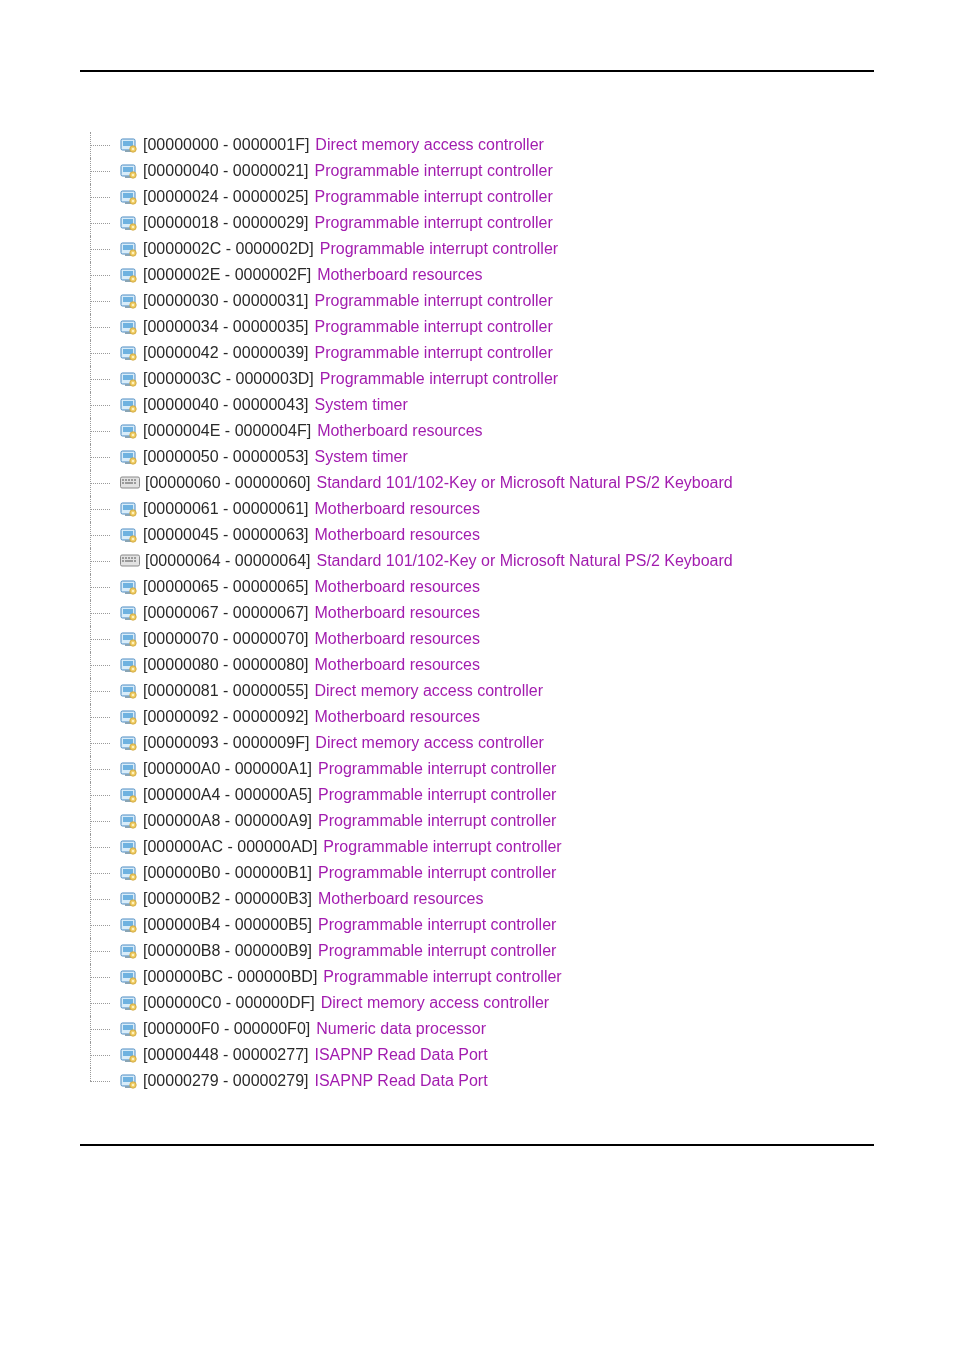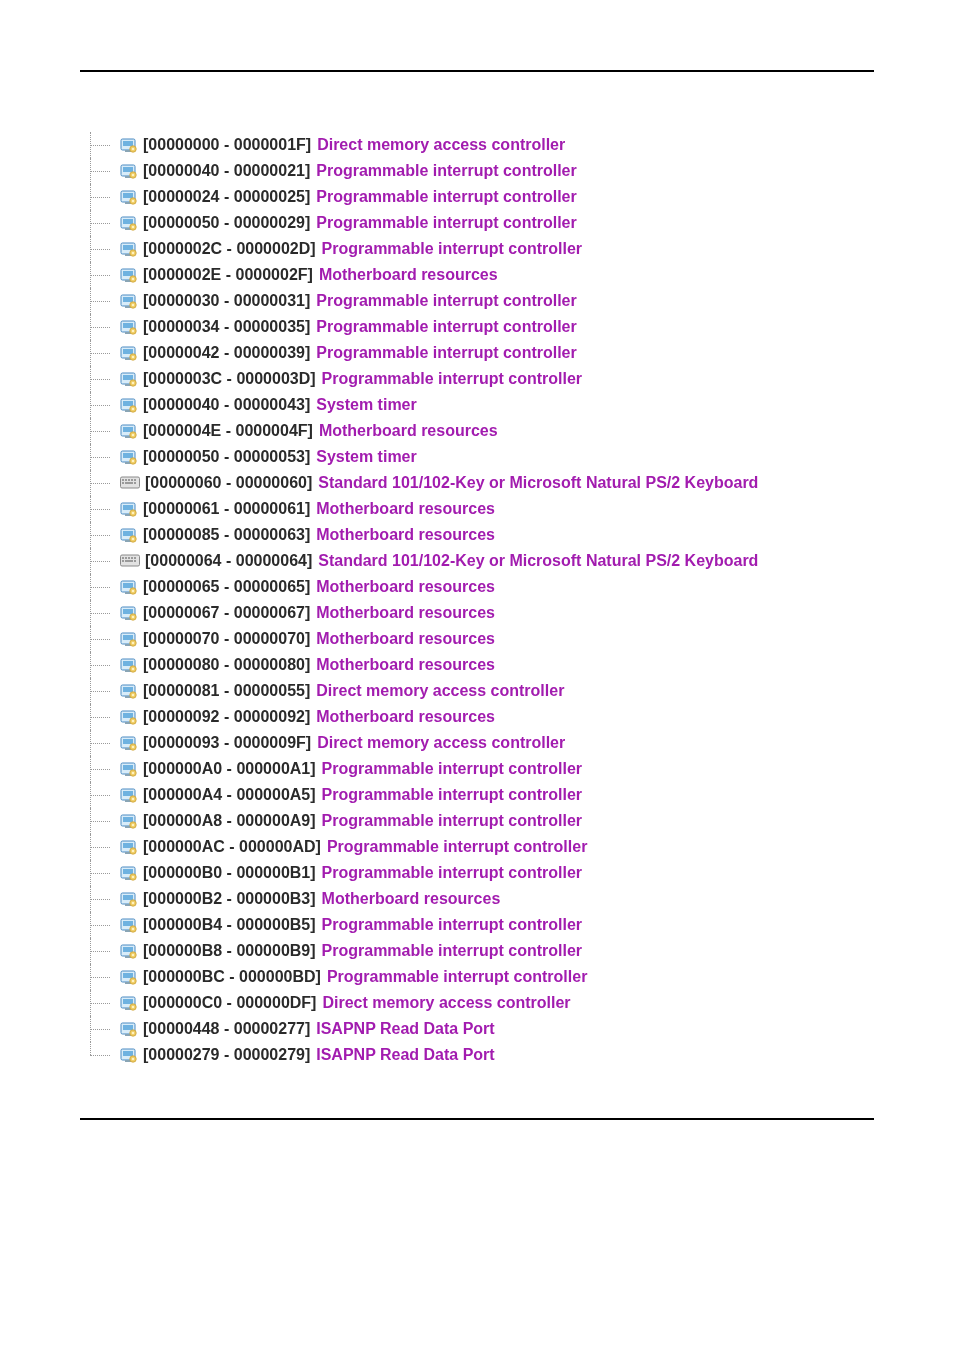--- a/index.html
+++ b/index.html
@@ -14,21 +14,20 @@
       border-top: 2px solid #000;
       margin: 70px 80px 0 80px;
     }
     .page-border-bottom {
       border-top: 2px solid #000;
       margin: 20px 80px 0 80px;
     }
     .tree-container {
       margin: 60px 0 50px 80px;
       padding: 0;
-      font-weight: bold;
     }
     .tree-item {
       display: flex;
       align-items: center;
       height: 26px;
       position: relative;
     }
     .tree-branch {
       width: 40px;
       height: 26px;
@@ -116,21 +115,21 @@
       <span class="item-range">[00000024 - 00000025]</span>
       <span class="item-label">Programmable interrupt controller</span>
     </div>
     <div class="tree-item">
       <div class="tree-branch"></div>
       <span class="device-icon">
         <svg width="18" height="18" viewBox="0 0 18 18">
           <use href="#svg-device-icon"></use>
         </svg>
       </span>
-      <span class="item-range">[00000050 - 00000029]</span>
+      <span class="item-range">[00000018 - 00000029]</span>
       <span class="item-label">Programmable interrupt controller</span>
     </div>
     <div class="tree-item">
       <div class="tree-branch"></div>
       <span class="device-icon">
         <svg width="18" height="18" viewBox="0 0 18 18">
           <use href="#svg-device-icon"></use>
         </svg>
       </span>
       <span class="item-range">[0000002C - 0000002D]</span>
@@ -234,21 +233,21 @@
       <span class="item-range">[00000061 - 00000061]</span>
       <span class="item-label">Motherboard resources</span>
     </div>
     <div class="tree-item">
       <div class="tree-branch"></div>
       <span class="device-icon">
         <svg width="18" height="18" viewBox="0 0 18 18">
           <use href="#svg-device-icon"></use>
         </svg>
       </span>
-      <span class="item-range">[00000085 - 00000063]</span>
+      <span class="item-range">[00000045 - 00000063]</span>
       <span class="item-label">Motherboard resources</span>
     </div>
     <div class="tree-item">
       <div class="tree-branch"></div>
       <span class="keyboard-icon"><svg width="20" height="14" viewBox="0 0 20 14">
           <use href="#svg-keyboard-icon"></use>
         </svg></span>
       <span class="item-range">[00000064 - 00000064]</span>
       <span class="item-label">Standard 101/102-Key or Microsoft Natural PS/2 Keyboard</span>
     </div>
@@ -414,20 +413,30 @@
     </div>
     <div class="tree-item">
       <div class="tree-branch"></div>
       <span class="device-icon">
         <svg width="18" height="18" viewBox="0 0 18 18">
           <use href="#svg-device-icon"></use>
         </svg>
       </span>
       <span class="item-range">[000000C0 - 000000DF]</span>
       <span class="item-label">Direct memory access controller</span>
+    </div>
+    <div class="tree-item">
+      <div class="tree-branch"></div>
+      <span class="device-icon">
+        <svg width="18" height="18" viewBox="0 0 18 18">
+          <use href="#svg-device-icon"></use>
+        </svg>
+      </span>
+      <span class="item-range">[000000F0 - 000000F0]</span>
+      <span class="item-label">Numeric data processor</span>
     </div>
     <div class="tree-item">
       <div class="tree-branch"></div>
       <span class="device-icon">
         <svg width="18" height="18" viewBox="0 0 18 18">
           <use href="#svg-device-icon"></use>
         </svg>
       </span>
       <span class="item-range">[00000448 - 00000277]</span>
       <span class="item-label">ISAPNP Read Data Port</span>

